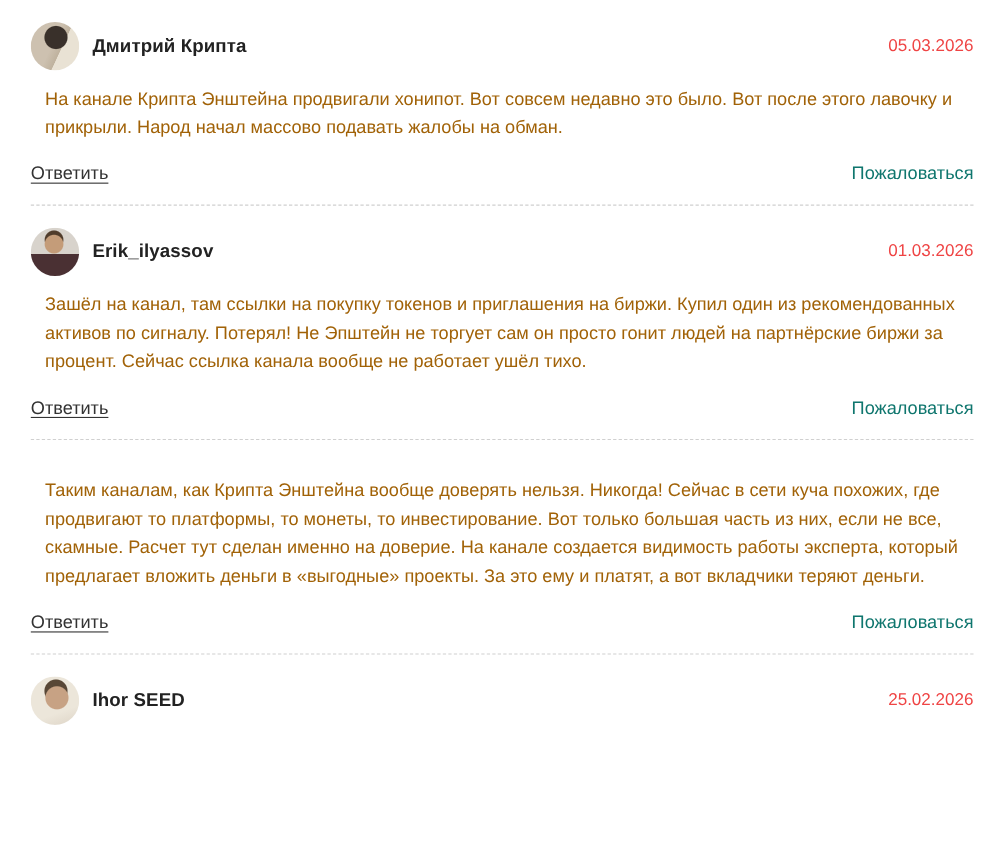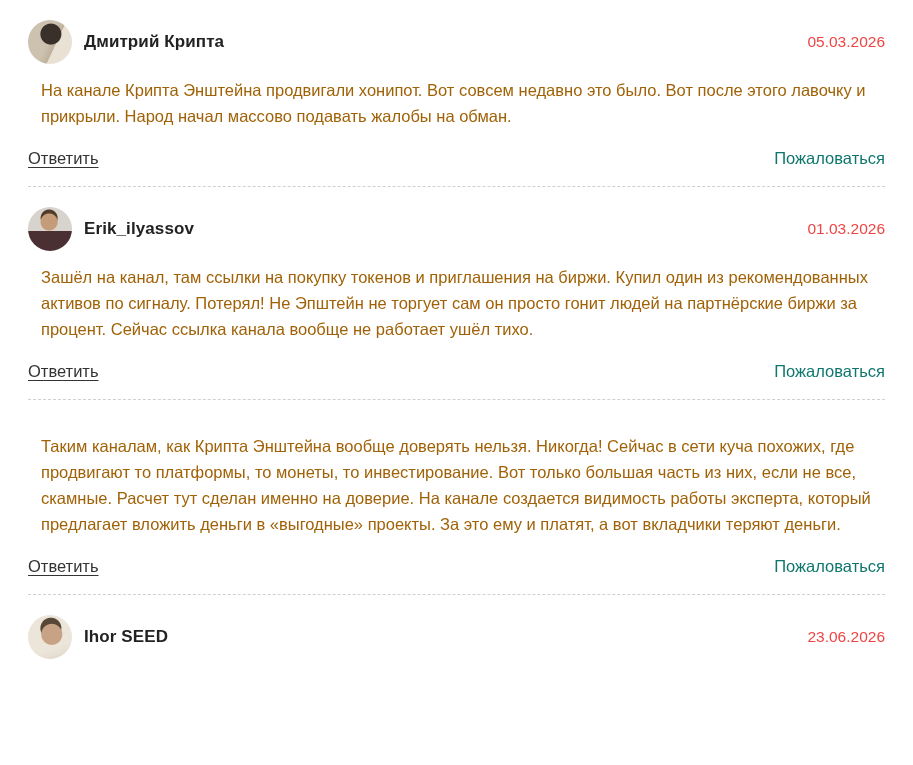--- a/index.html
+++ b/index.html
@@ -132,18 +132,18 @@
     <div class="actions">
       <a class="reply">Ответить</a>
       <a class="report">Пожаловаться</a>
     </div>
   </div>
 
   <div class="comment">
     <div class="comment-header">
       <div class="avatar avatar--ihor"></div>
       <span class="author">Ihor SEED</span>
-      <span class="date">23.06.2026</span>
+      <span class="date">25.02.2026</span>
     </div>
 
   </div>
 
 </div>
 
 </body></html>

